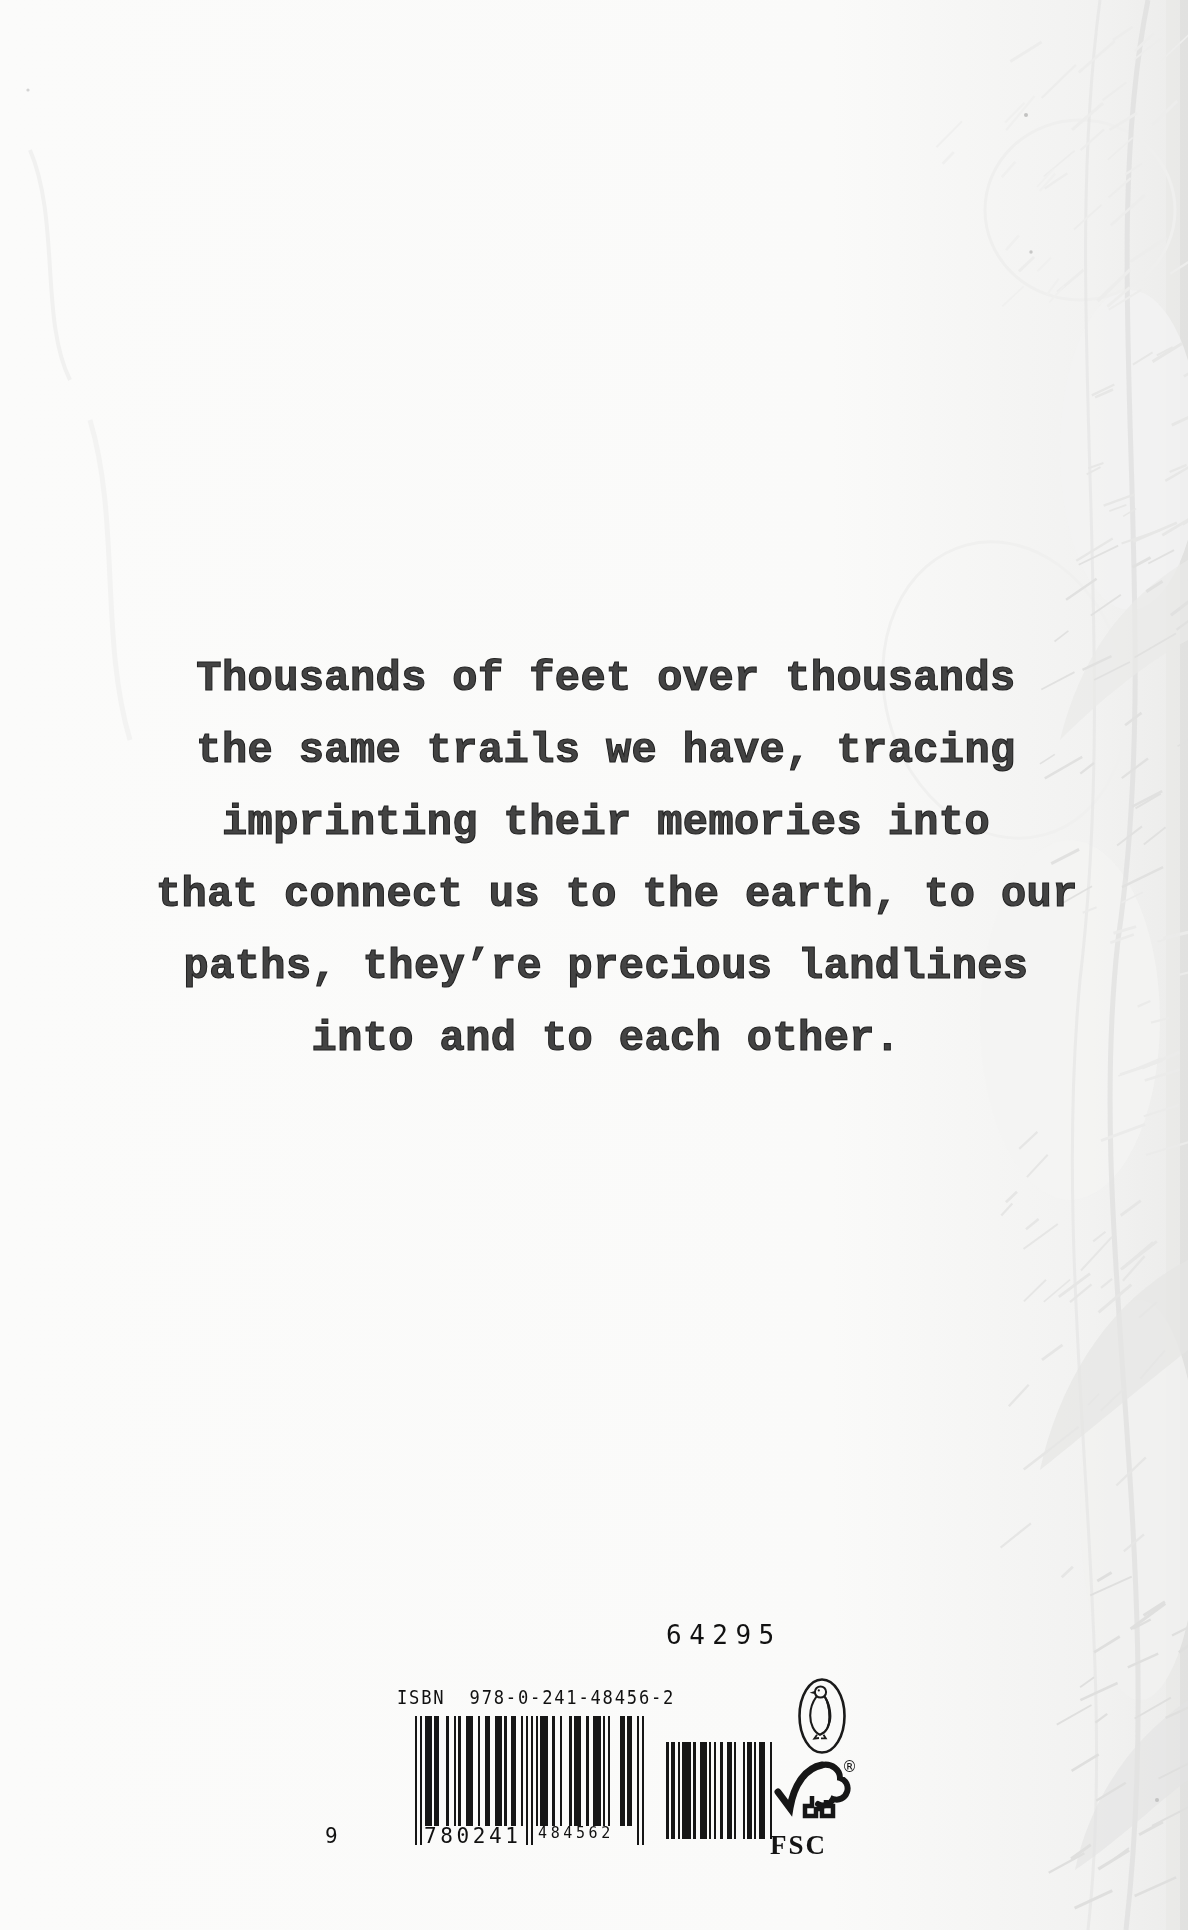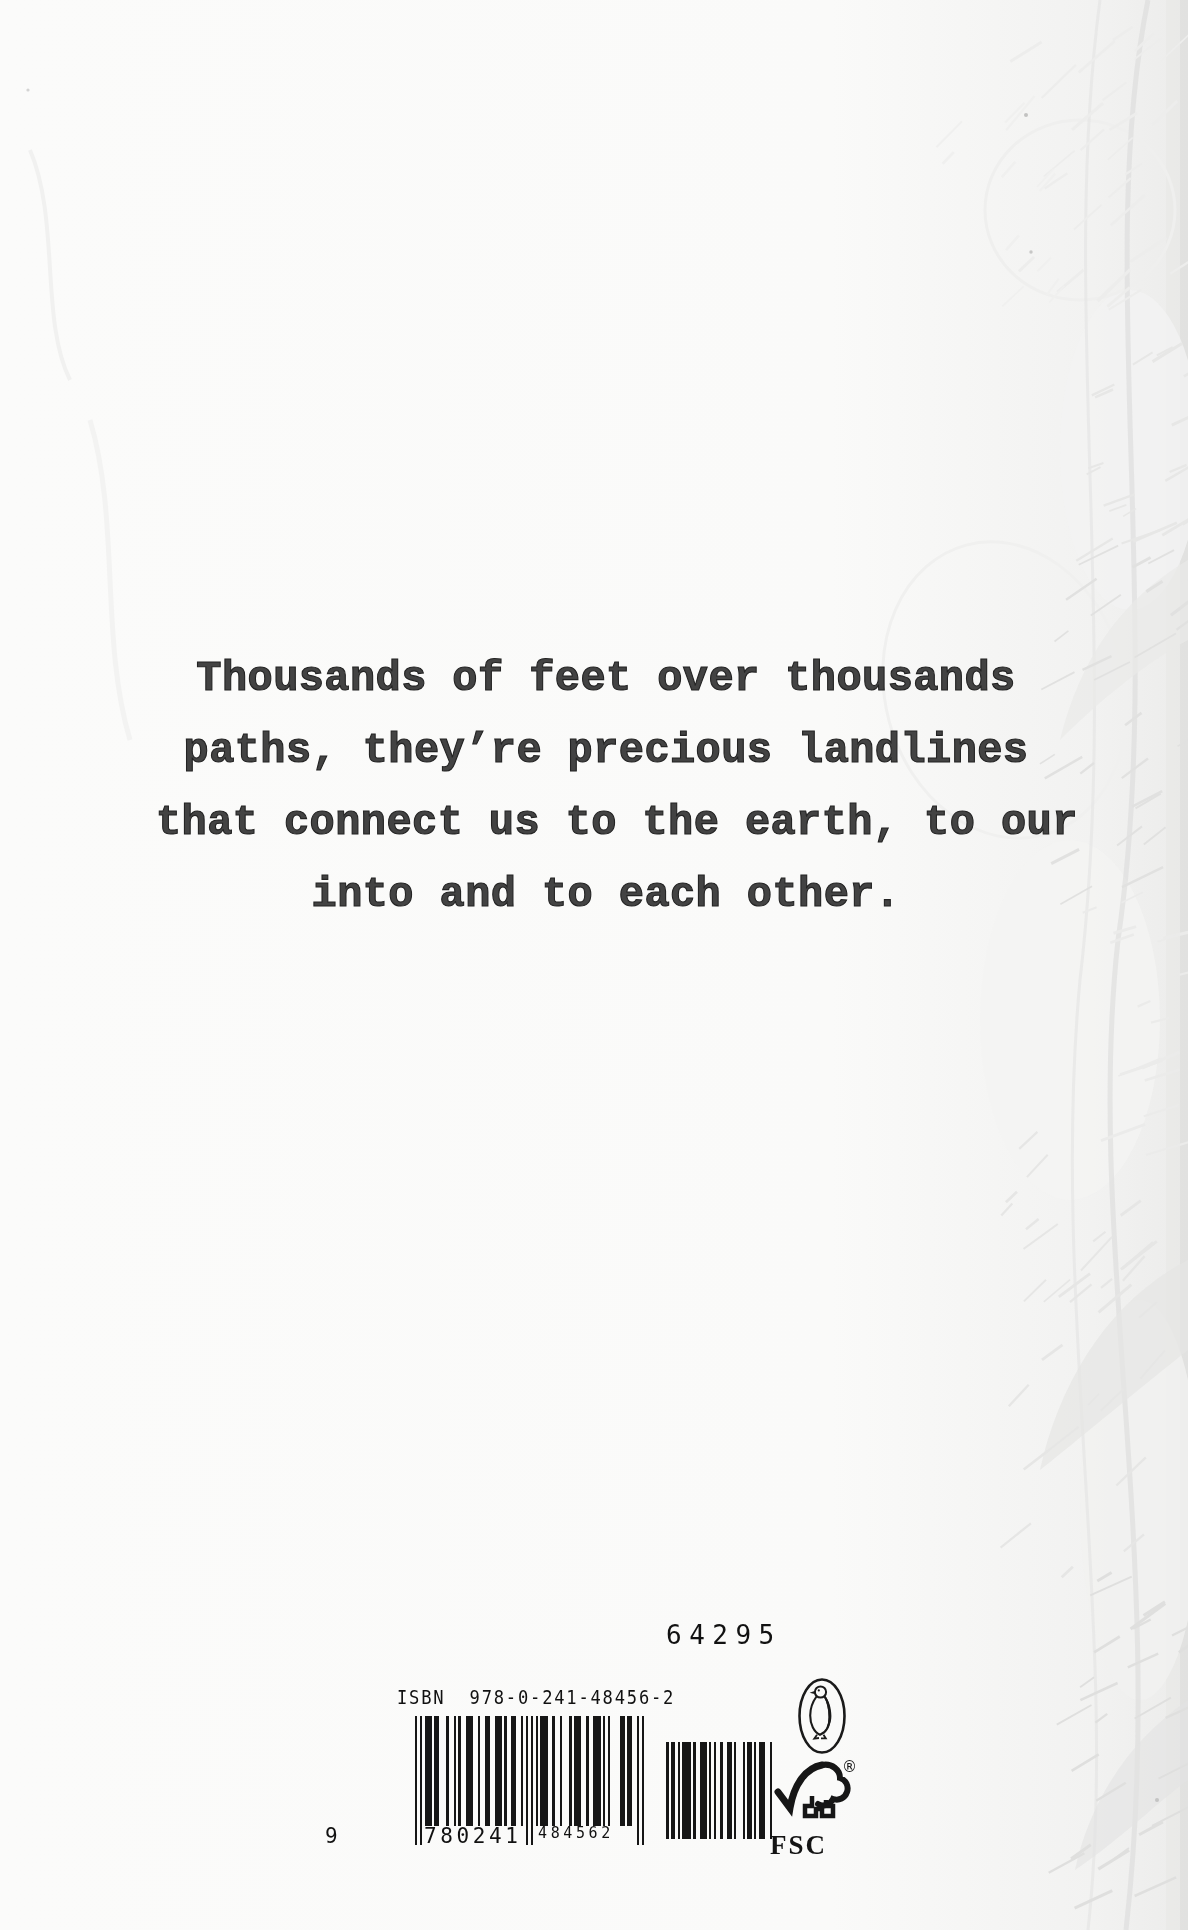--- a/index.html
+++ b/index.html
@@ -234,22 +234,24 @@
         <line x1="1056.8" y1="1724.6" x2="1091.5" y2="1705.0" stroke="#dfdfde" stroke-width="1.9"></line>
         <line x1="1074.6" y1="1908.1" x2="1112.3" y2="1890.6" stroke="#dfdfde" stroke-width="3.0"></line>
         <line x1="1172.0" y1="1635.5" x2="1193.4" y2="1624.8" stroke="#dfdfde" stroke-width="2.2"></line>
         <line x1="1048.7" y1="1872.7" x2="1084.4" y2="1853.3" stroke="#dfdfde" stroke-width="2.4"></line>
         <line x1="1152.0" y1="1825.8" x2="1189.7" y2="1806.4" stroke="#dfdfde" stroke-width="2.0"></line>
       </g>
   </svg>
 
   <div class="quote">
     <div class="qline">Thousands of feet over thousands</div>
+    <div class="qline">the same trails we have, tracing</div>
+    <div class="qline">imprinting their memories into</div>
+    <div class="qline">that connect us to the earth, to our</div>
     <div class="qline">paths, they’re precious landlines</div>
-    <div class="qline">that connect us to the earth, to our</div>
     <div class="qline">into and to each other.</div>
   </div>
 
   <div class="isbn mono">ISBN  978-0-241-48456-2</div>
   <div class="ean13" id="ean13">
       <div class="bar" style="left: 0px; width: 2.41px; height: 129px;"></div>
       <div class="bar" style="left: 4.82px; width: 2.41px; height: 129px;"></div>
       <div class="bar" style="left: 9.64px; width: 7.23px; height: 110px;"></div>
       <div class="bar" style="left: 19.28px; width: 4.82px; height: 110px;"></div>
       <div class="bar" style="left: 31.34px; width: 2.41px; height: 110px;"></div>

